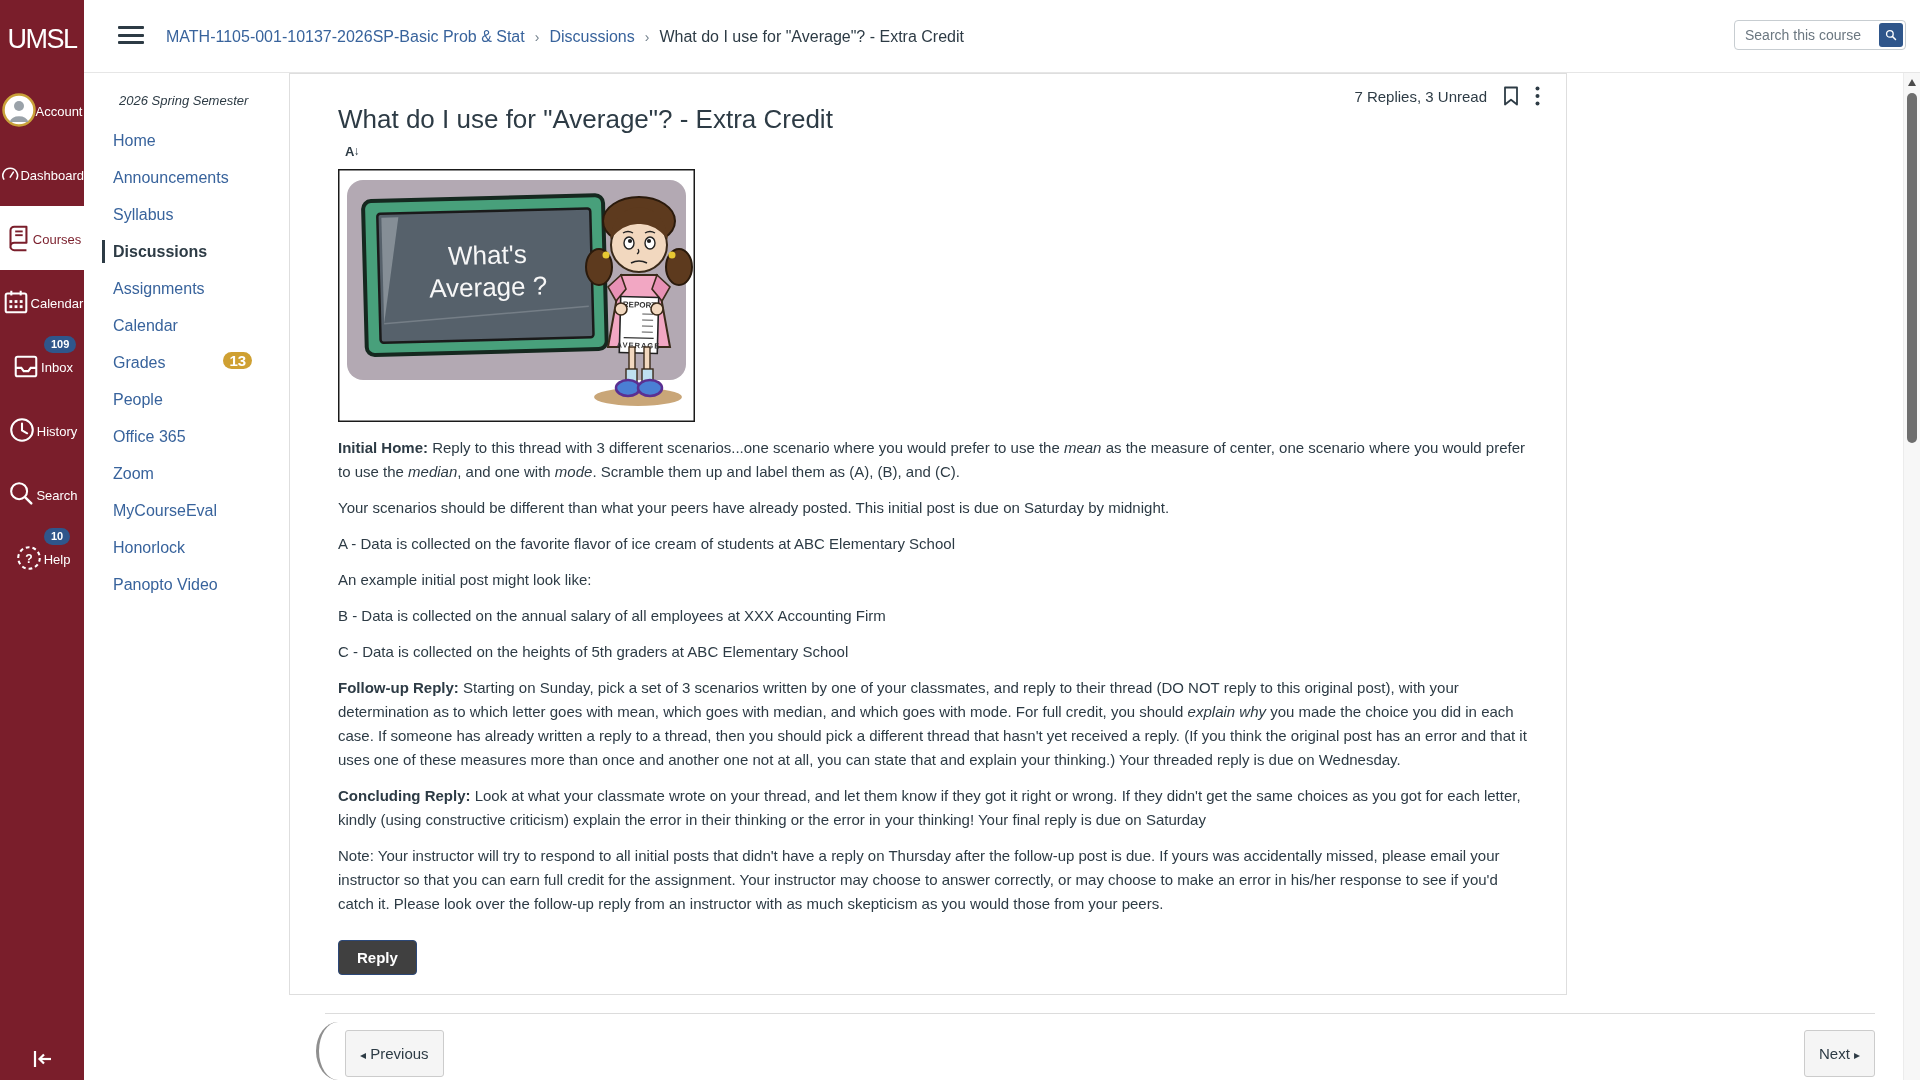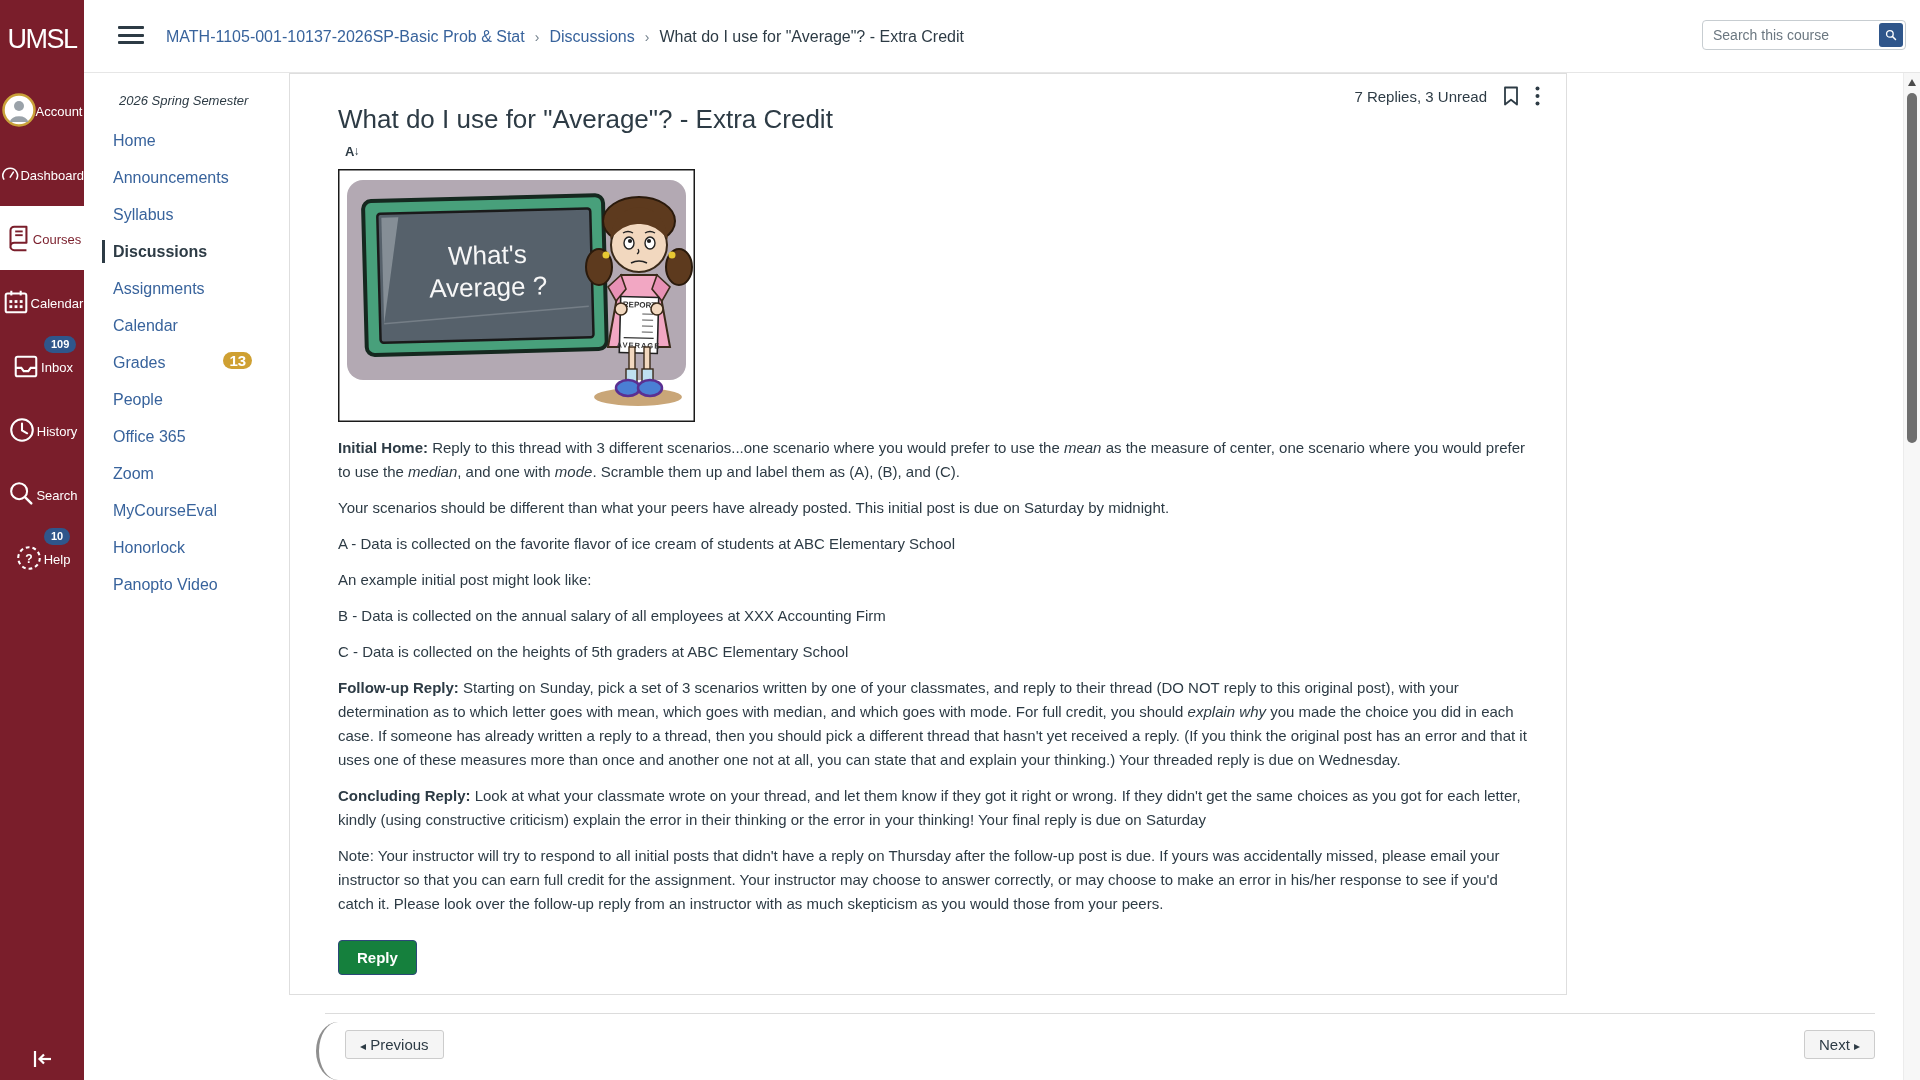--- a/index.html
+++ b/index.html
@@ -22,21 +22,21 @@
   
   .header{position:absolute;left:84px;top:0;width:1836px;height:73px;background:#fff;
     border-bottom:1px solid #E6E6E6;box-sizing:border-box;}
   .hamburger{position:absolute;left:34px;top:26px;width:26px;height:20px;cursor:pointer;}
   .hamburger div{height:3px;background:#2D3B45;border-radius:1px;margin-bottom:4.5px;}
   .breadcrumb{position:absolute;left:82px;top:28px;display:flex;align-items:center;gap:10px;
     font-size:16px;white-space:nowrap;}
   .breadcrumb a{color:#38639C;text-decoration:none;cursor:pointer;}
   .crumb-sep{color:#73818C;font-size:14px;}
   .crumb-current{color:#2D3B45;}
-  .search-box{position:absolute;right:14px;top:20px;width:204px;height:30px;border:1px solid #C7CDD1;
+  .search-box{position:absolute;right:14px;top:20px;width:172px;height:30px;border:1px solid #C7CDD1;
     border-radius:4px;box-sizing:border-box;display:flex;align-items:center;background:#fff;}
   .search-box input{flex:1;border:none;outline:none;font-size:14px;padding:0 6px 0 10px;min-width:0;
     color:#2D3B45;font-family:"Liberation Sans",sans-serif;}
   .search-box input::placeholder{color:#6B7780;}
   .search-btn{width:24px;height:24px;margin-right:2px;background:#2F568B;border:none;border-radius:3px;
     display:flex;align-items:center;justify-content:center;cursor:pointer;flex:0 0 auto;}
 
   
   .cnav{position:absolute;left:84px;top:73px;width:200px;padding:20px 0 0 29px;box-sizing:border-box;}
   .cnav-term{font-size:13px;font-style:italic;color:#2D3B45;margin:0 0 14px 6px;}
@@ -54,28 +54,28 @@
   .replies-row{position:absolute;top:12px;right:26px;display:flex;align-items:center;gap:16px;
     font-size:15px;color:#2D3B45;}
   .icon-btn{background:none;border:none;padding:0;cursor:pointer;display:flex;align-items:center;}
   .post-title{margin:30px 0 0 48px;font-size:26px;font-weight:400;color:#2D3B45;}
   .a-icon{margin:8px 0 10px 55px;display:flex;align-items:center;height:16px;}
   .a-letter{font-size:13px;font-weight:800;color:#2D3B45;}
   .a-arrow{font-size:12px;font-weight:800;color:#2D3B45;margin-left:-1px;}
   .post-image{margin-left:48px;display:block;}
   .post-body{margin:14px 30px 0 48px;max-width:1490px;font-size:15px;line-height:24px;color:#2D3B45;}
   .post-body p{margin:0 0 12px 0;}
-  .reply-btn{margin:12px 0 0 48px;background:#15803d;color:#fff;border:1px solid #2C4878;
+  .reply-btn{margin:12px 0 0 48px;background:#404040;color:#fff;border:1px solid #2C4878;
     border-radius:4px;padding:8px 18px;font-size:15px;font-weight:700;cursor:pointer;
     font-family:"Liberation Sans",sans-serif;text-align:right;}
 
   
   .pagination{position:absolute;left:325px;top:1013px;width:1550px;border-top:1px solid #DCDCDC;
     padding-top:16px;display:flex;justify-content:space-between;box-sizing:border-box;}
-  .page-btn{background:#F5F5F5;border:1px solid #CCCCCC;border-radius:3px;padding:5px 14px;
+  .page-btn{background:#F5F5F5;border:1px solid #CCCCCC;border-radius:3px;padding:14px 14px;
     font-size:15px;color:#2D3B45;cursor:pointer;font-family:"Liberation Sans",sans-serif;}
   .page-btn .tri{font-size:12px;color:#2D3B45;}
   .prev-btn{margin-left:20px;}
   .loading-arc{position:absolute;left:316px;top:1022px;width:44px;height:58px;
     border-left:3px solid #8F8F8F;border-radius:22px / 29px;}
 
   
   .scrollbar{position:absolute;right:0;top:73px;width:17px;height:1007px;background:#F7F7F7;
     border-left:1px solid #ECECEC;box-sizing:border-box;}
   .scroll-up{position:absolute;top:6px;left:4px;width:0;height:0;

